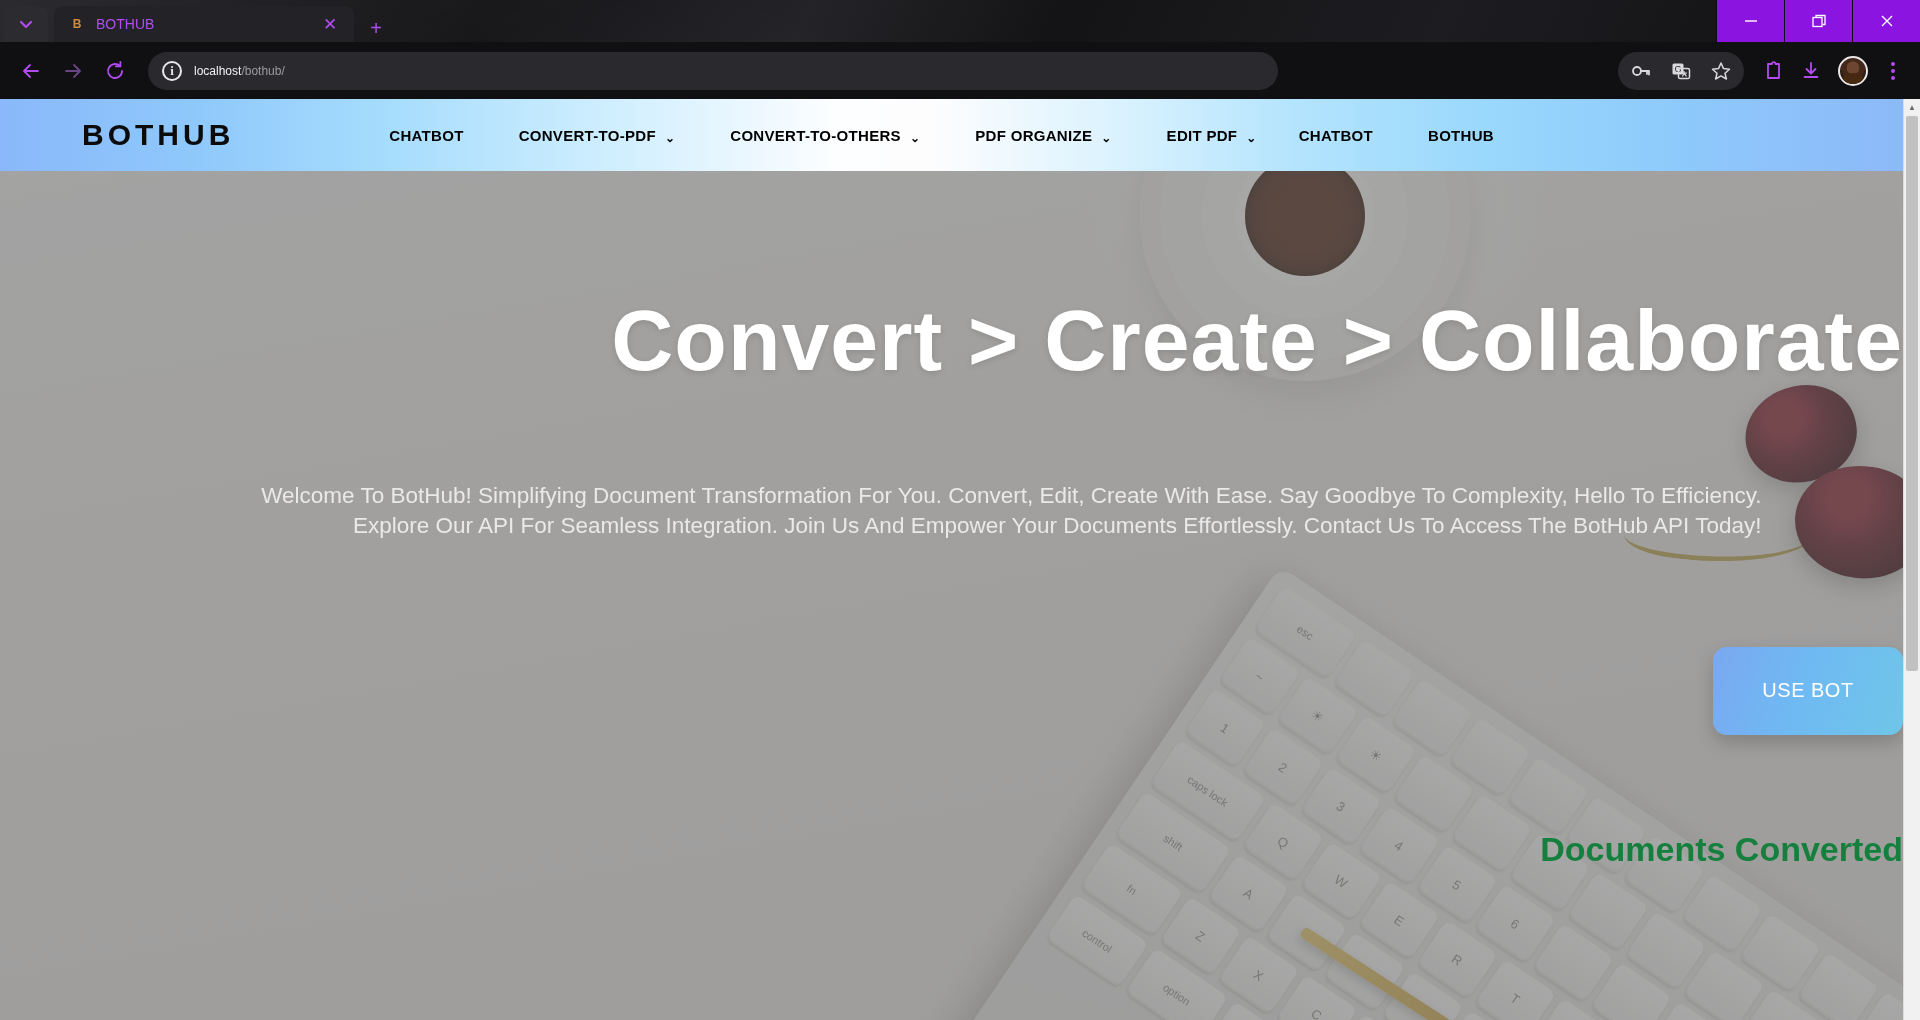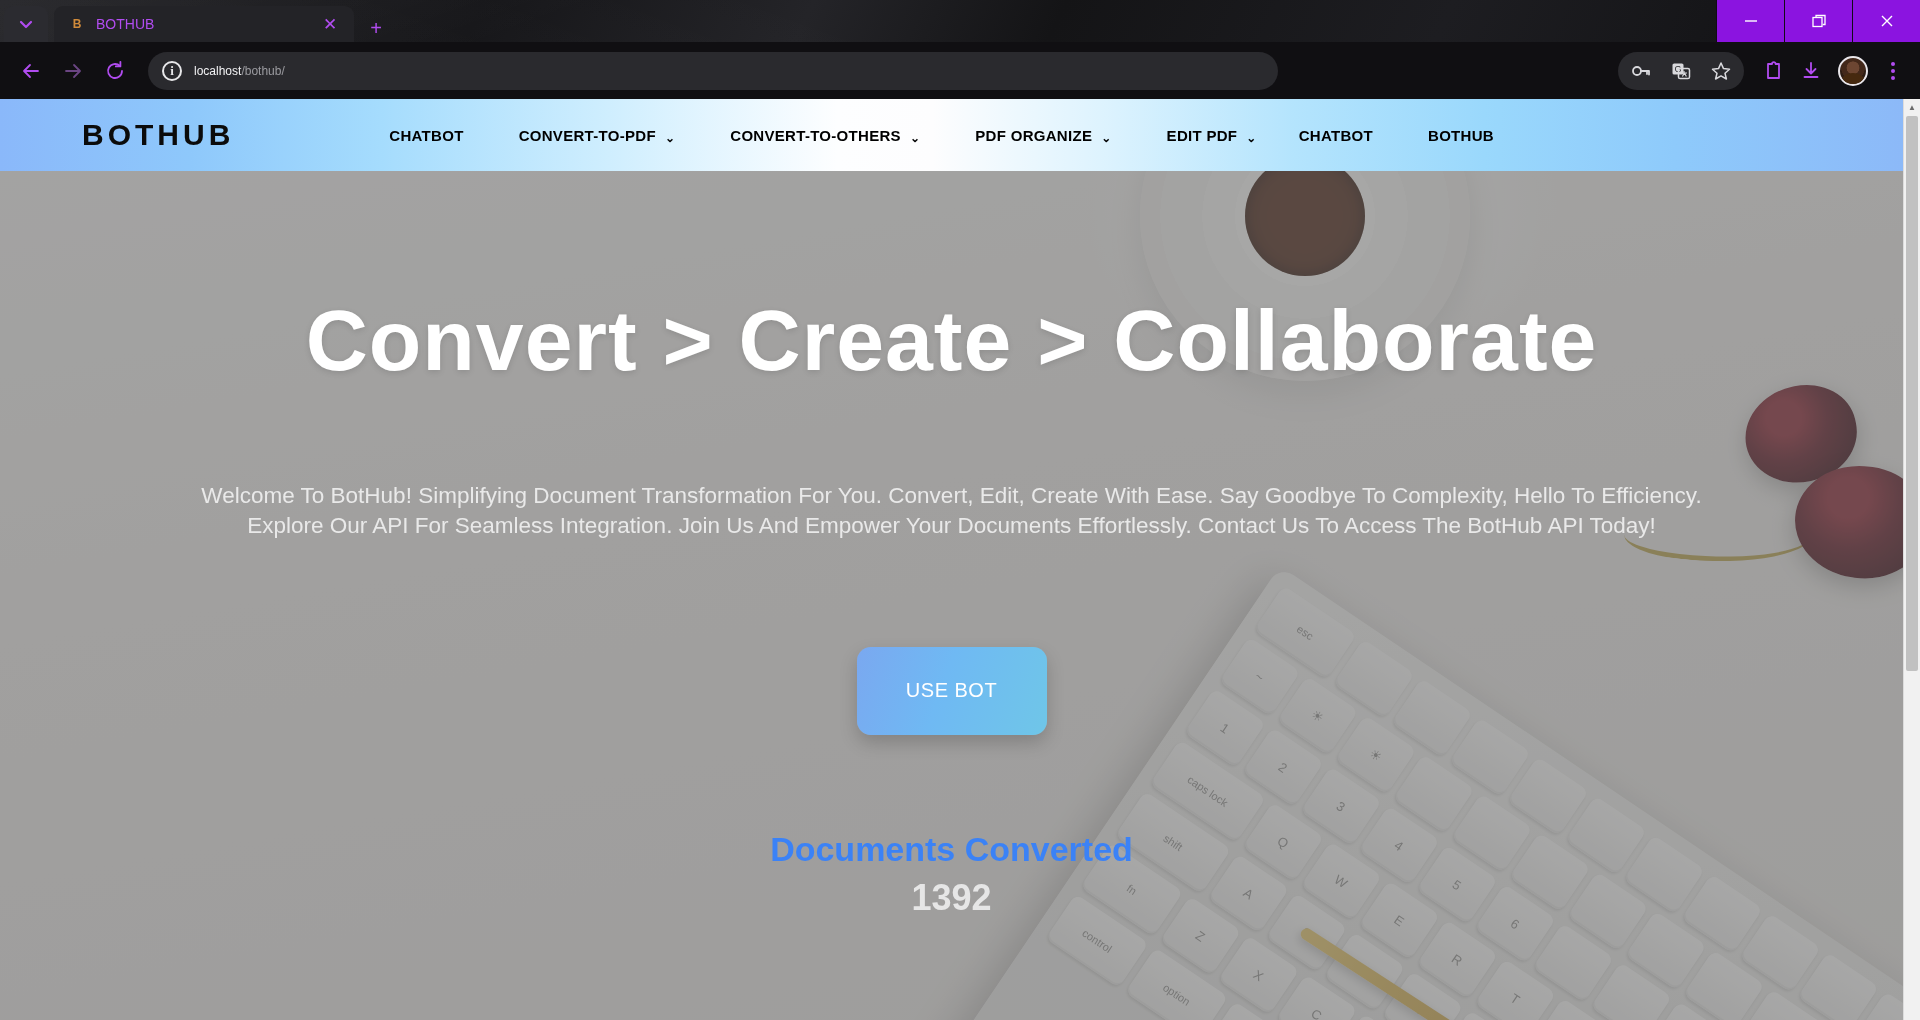--- a/index.html
+++ b/index.html
@@ -358,21 +358,21 @@
     box-shadow: 0 4px 10px rgba(0,0,0,.2);
   }
 
   .hero-overlay {
     position: absolute; inset: 0;
     background: rgba(102,102,102,.56);
   }
   .hero-content {
     position: absolute;
     inset: 0;
-    text-align: center;
+    text-align: right;
     color: #ffffff;
   }
   .hero-title {
     margin-top: 124px;
     font-size: 86px;
     font-weight: bold;
     letter-spacing: 1px;
     line-height: 1.05;
     text-shadow: 0 2px 6px rgba(0,0,0,.12);
   }
@@ -397,21 +397,21 @@
     font-size: 20px;
     letter-spacing: .5px;
     box-shadow: 0 8px 18px rgba(0,0,0,.18);
   }
   .stats {
     margin-top: 95px;
   }
   .stat-label {
     font-size: 34px;
     font-weight: bold;
-    color: #3b82f6;
+    color: #15803d;
   }
   .stat-value {
     font-size: 36px;
     font-weight: bold;
     color: #e6e6e6;
     margin-top: 8px;
   }
 </style>
 </head>
 <body>
@@ -658,21 +658,20 @@
         <div class="hero-title">Convert &gt; Create &gt; Collaborate</div>
         <div class="hero-sub">
           <div>Welcome To BotHub! Simplifying Document Transformation For You. Convert, Edit, Create With Ease. Say Goodbye To Complexity, Hello To Efficiency.</div>
           <div>Explore Our API For Seamless Integration. Join Us And Empower Your Documents Effortlessly. Contact Us To Access The BotHub API Today!</div>
         </div>
         <div>
           <div class="use-bot">USE BOT</div>
         </div>
         <div class="stats">
           <div class="stat-label">Documents Converted</div>
-          <div class="stat-value">1392</div>
         </div>
       </div>
     </div>
 
     <div class="scrollbar">
       <div class="sb-arrow">▲</div>
       <div class="sb-thumb"></div>
     </div>
 
   </div>

